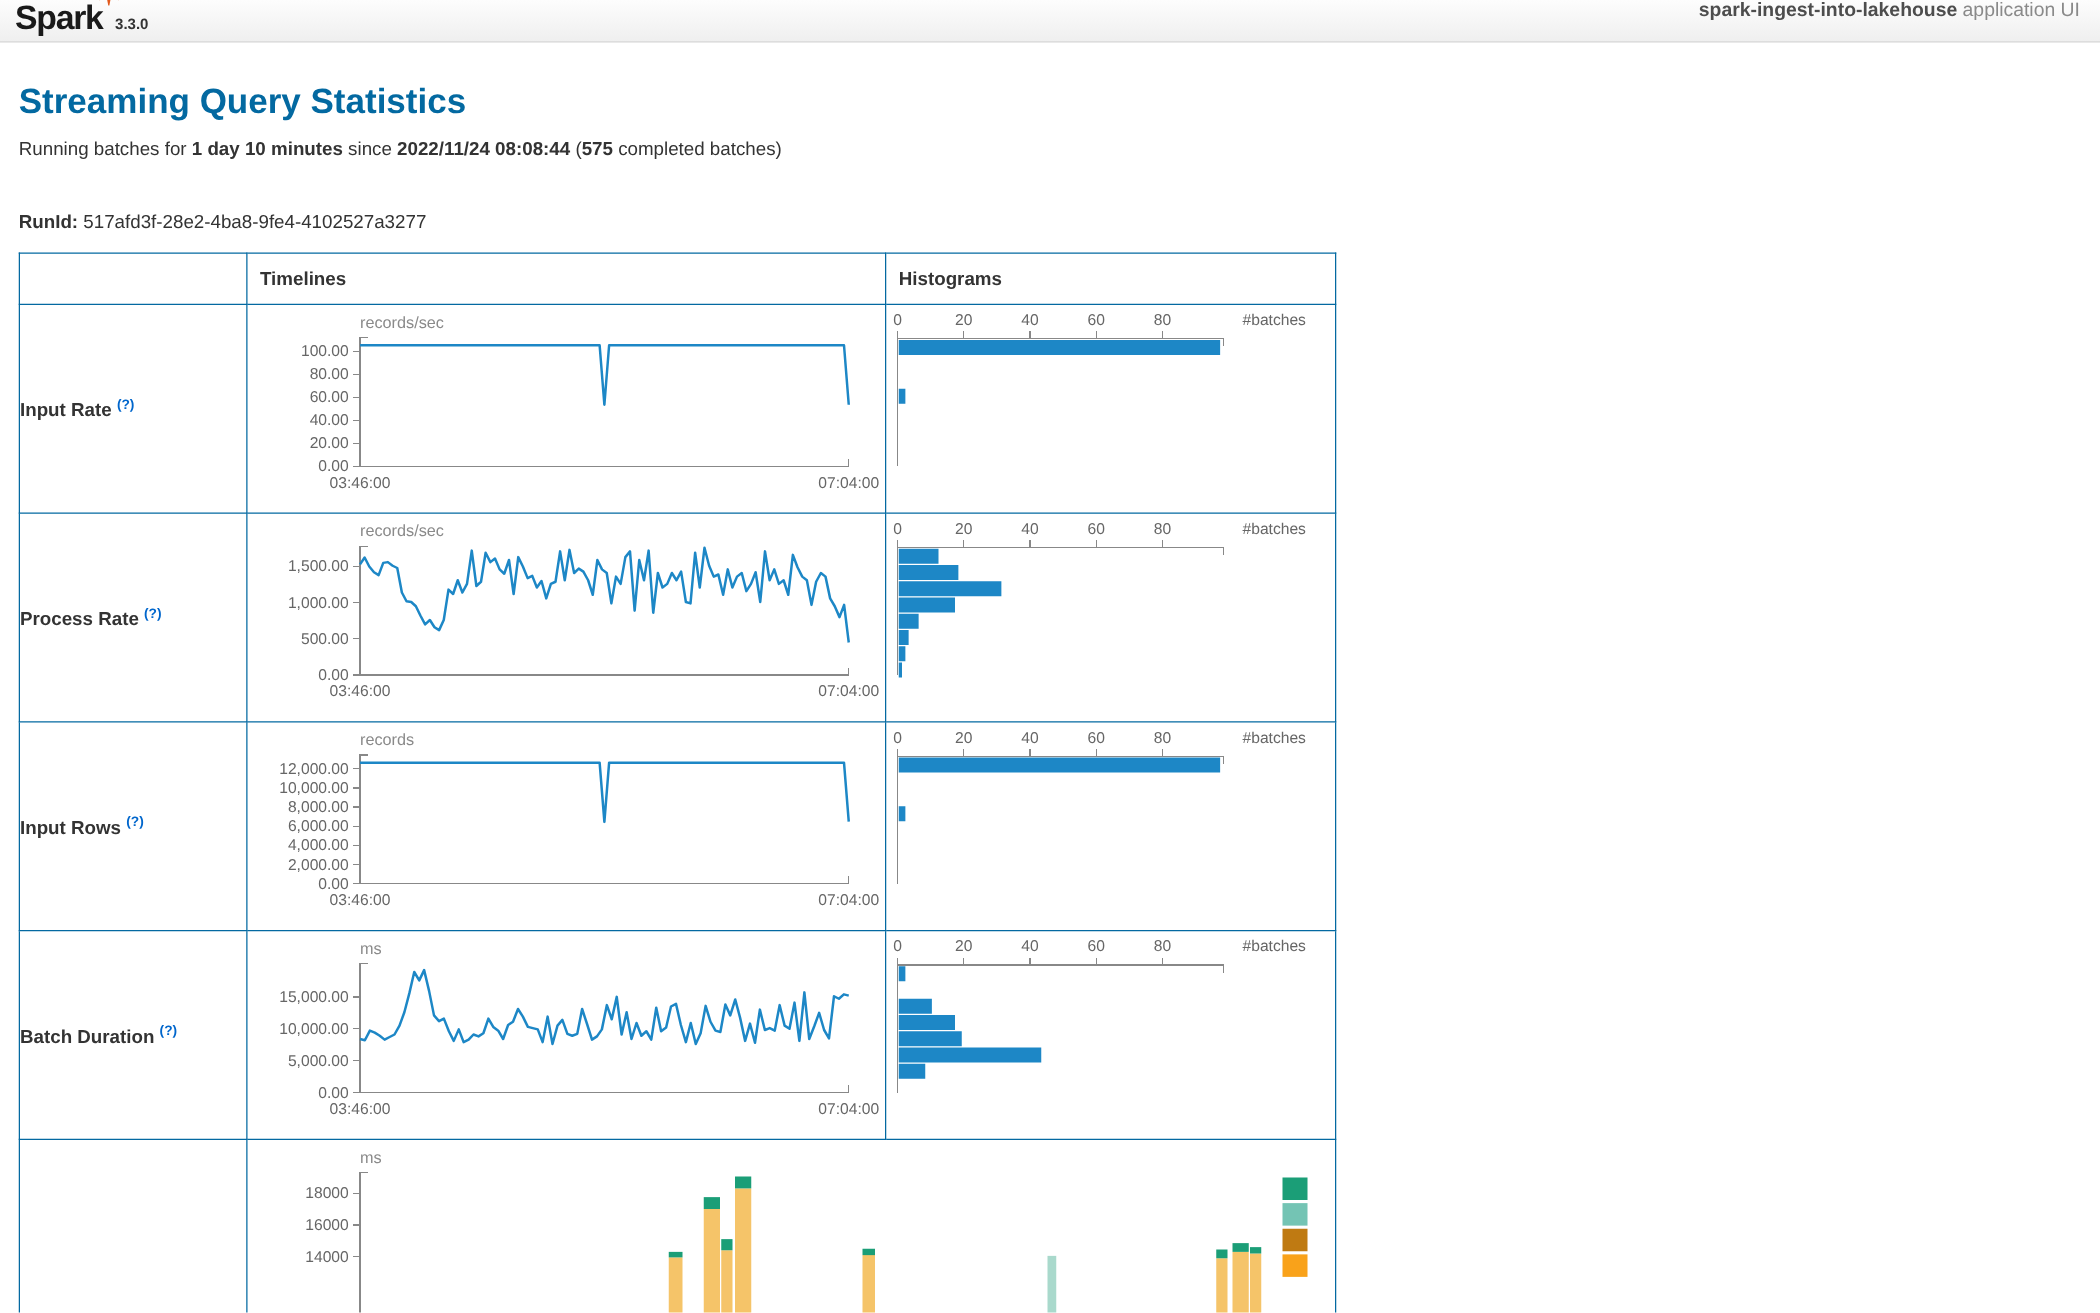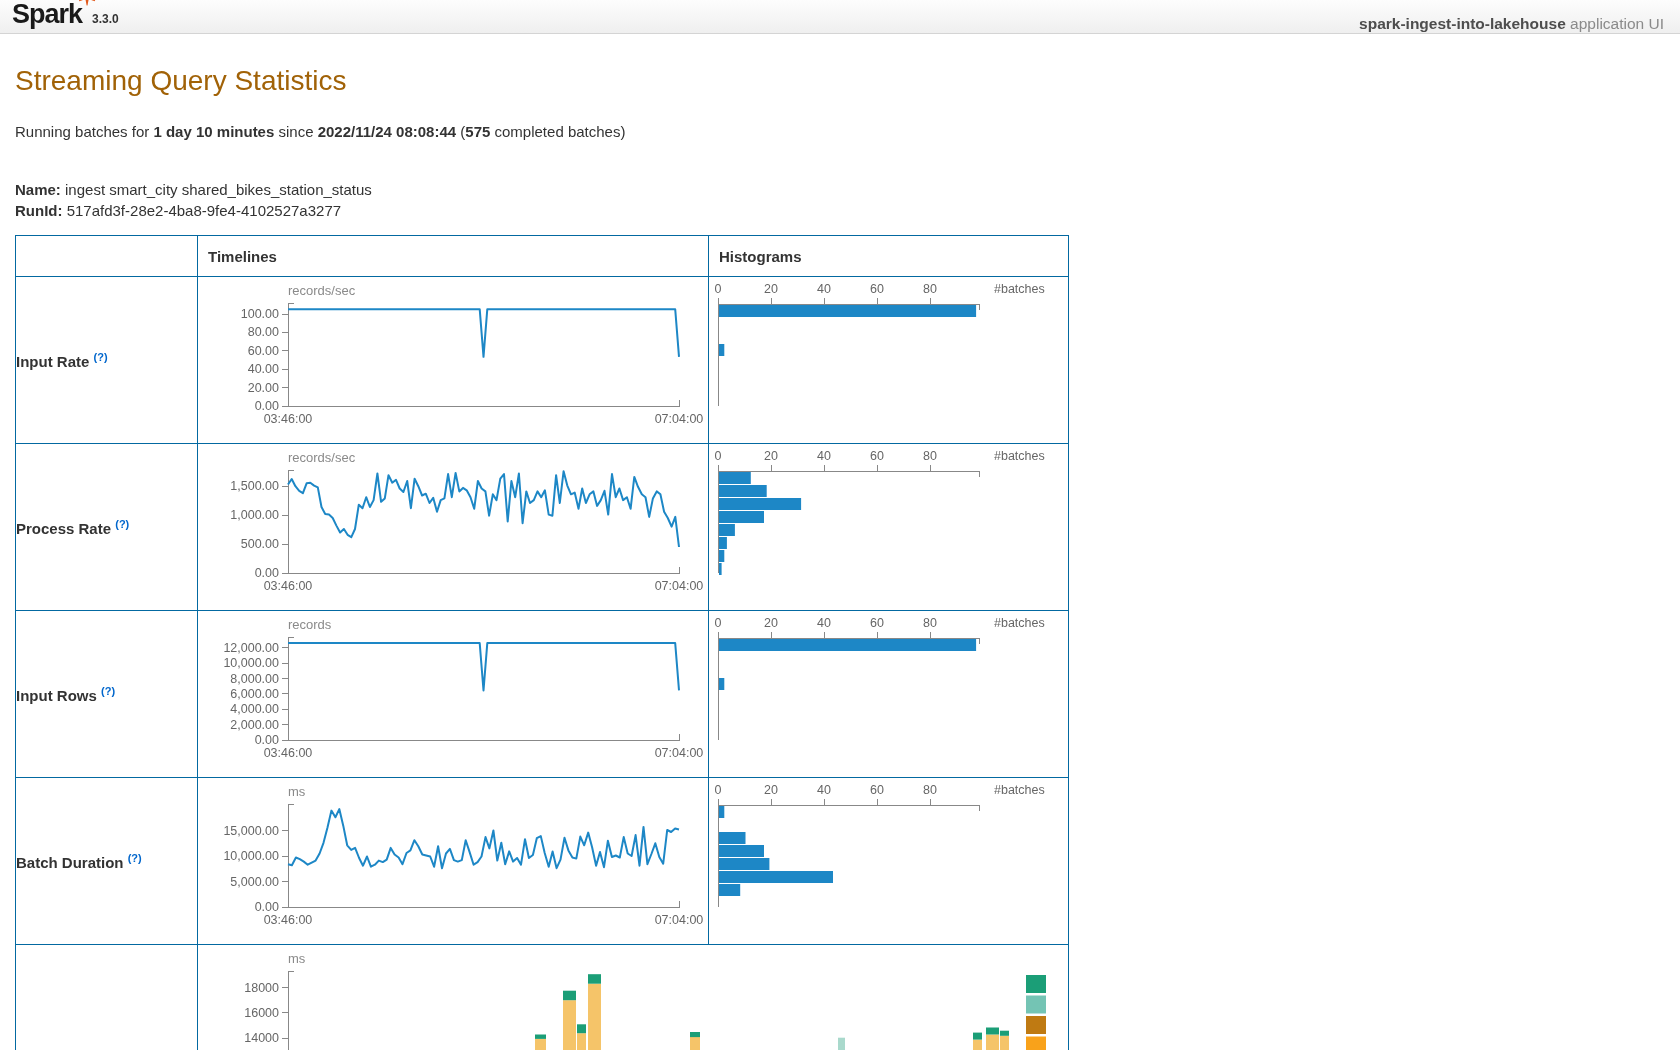--- a/index.html
+++ b/index.html
@@ -13,27 +13,27 @@
   .logo { position:relative; line-height:1; }
   .logo .apache { font-size:7px; letter-spacing:2px; color:#444; font-weight:bold; margin-left:14px; }
   .logo .word { font-size:27px; font-weight:bold; color:#1a1a1a; letter-spacing:-1px; }
   .logo .star { position:absolute; top:-9px; right:-14px; color:#e25a1c; font-size:24px; }
   .version { font-size:12px; font-weight:bold; color:#333; margin:0 0 2px 10px; }
   .nav-tabs { display:flex; list-style:none; margin-left:28px; }
   .nav-tabs li { display:flex; align-items:center; padding:0 16px; font-size:15px;
     color:#666; cursor:pointer; }
   .nav-tabs li.active { background:#e0e0e0; border-left:1px solid #d4d4d4;
     border-right:1px solid #d4d4d4; color:#555; }
-  .app-title { margin-left:auto; display:flex; align-items:flex-end; padding-right:16px;
+  .app-title { margin-left:auto; display:flex; align-items:flex-start; padding-right:16px;
     font-size:15.5px; color:#8a8a8a; white-space:pre; }
   .app-title b { color:#4d4d4d; }
 
   
   .content { padding:0 0 0 15px; }
-  h1.page-title { font-size:28px; font-weight:normal; color:#a16207; margin:31px 0 26px 0; }
+  h1.page-title { font-size:28px; font-weight:bold; color:#0369a1; margin:31px 0 14px 0; }
   .running-line { font-size:15px; margin-bottom:40px; white-space:pre-wrap; }
   .meta-line { font-size:15px; line-height:20px; margin-bottom:1px; }
   .meta-line b { font-weight:bold; }
 
   
   table.stats { border-collapse:collapse; margin-top:14px; table-layout:fixed; }
   table.stats th, table.stats td { border:1px solid #0369a1; padding:0; vertical-align:middle; }
   table.stats th { text-align:left; font-size:15px; font-weight:bold; height:41px;
     padding-left:10px; }
   td.rowlabel { width:182px; padding-left:10px; font-size:15px; font-weight:bold; }
@@ -62,21 +62,20 @@
     <span class="version">3.3.0</span>
   </div>
   <div class="app-title"><b>spark-ingest-into-lakehouse</b><span> application UI</span></div>
 </nav>
 
 <div class="content">
   <h1 class="page-title">Streaming Query Statistics</h1>
 
   <div class="running-line"><span>Running batches for </span><b>1 day 10 minutes</b><span> since </span><b>2022/11/24 08:08:44</b><span> (</span><b>575</b><span> completed batches)</span></div>
 
-  <div class="meta-line"><b>Name:</b><span> ingest smart_city shared_bikes_station_status</span></div>
   <div class="meta-line"><b>RunId:</b><span> 517afd3f-28e2-4ba8-9fe4-4102527a3277</span></div>
 
   <table class="stats">
     <thead>
       <tr>
         <th class="h-label"></th>
         <th class="h-timeline">Timelines</th>
         <th class="h-hist">Histograms</th>
       </tr>
     </thead>

